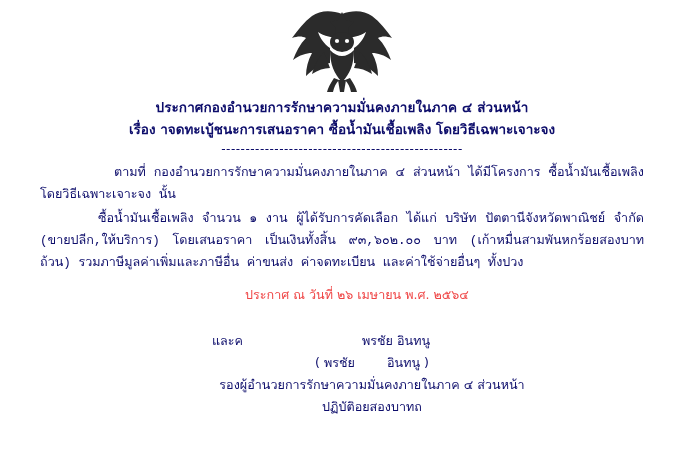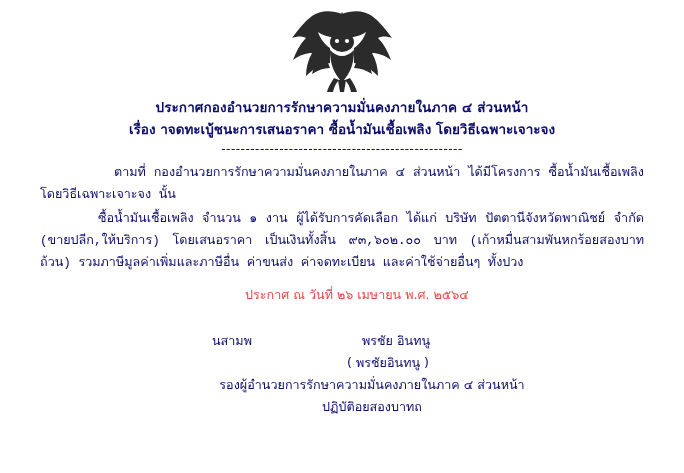--- a/index.html
+++ b/index.html
@@ -96,21 +96,21 @@
     width: 150px;
     text-align: left;
   }
   .sign-name {
     width: 170px;
     text-align: left;
   }
   .sign-paren {
     margin-top: 0;
   }
-  .sign-paren .nm1 { display: inline-block; width: 72px; text-align: right; }
+  .sign-paren .nm1 { display: inline-block; width: 72px; text-align: left; }
   .sign-paren .nm2 { display: inline-block; }
   .sign-pos {
     margin-top: 0;
   }
 </style>
 </head>
 <body>
 
 <div class="page">
 
@@ -148,21 +148,21 @@
 
   <div class="body-text">
     <p class="para indent-1">ตามที่ กองอำนวยการรักษาความมั่นคงภายในภาค ๔ ส่วนหน้า ได้มีโครงการ ซื้อน้ำมันเชื้อเพลิง โดยวิธีเฉพาะเจาะจง  นั้น</p>
     <p class="para indent-2">ซื้อน้ำมันเชื้อเพลิง จำนวน ๑ งาน ผู้ได้รับการคัดเลือก ได้แก่ บริษัท ปัตตานีจังหวัดพาณิชย์ จำกัด (ขายปลีก,ให้บริการ) โดยเสนอราคา เป็นเงินทั้งสิ้น ๙๓,๖๐๒.๐๐ บาท (เก้าหมื่นสามพันหกร้อยสองบาทถ้วน) รวมภาษีมูลค่าเพิ่มและภาษีอื่น ค่าขนส่ง ค่าจดทะเบียน และค่าใช้จ่ายอื่นๆ ทั้งปวง</p>
   </div>
 
   <div class="date-line">ประกาศ ณ วันที่  ๒๖ เมษายน พ.ศ. ๒๕๖๔</div>
 
   <div class="sign-block">
     <div class="sign-rank-row">
-      <span class="sign-rank">นสามพ</span>
+      <span class="sign-rank">และค</span>
       <span class="sign-name">พรชัย  อินทนู</span>
     </div>
     <div class="sign-paren">
       <span class="nm1">( พรชัย</span><span class="nm2">อินทนู )</span>
     </div>
     <div class="sign-pos">รองผู้อำนวยการรักษาความมั่นคงภายในภาค ๔ ส่วนหน้า</div>
     <div class="sign-pos">ปฏิบัติอยสองบาทถ</div>
   </div>
 
 </div>

